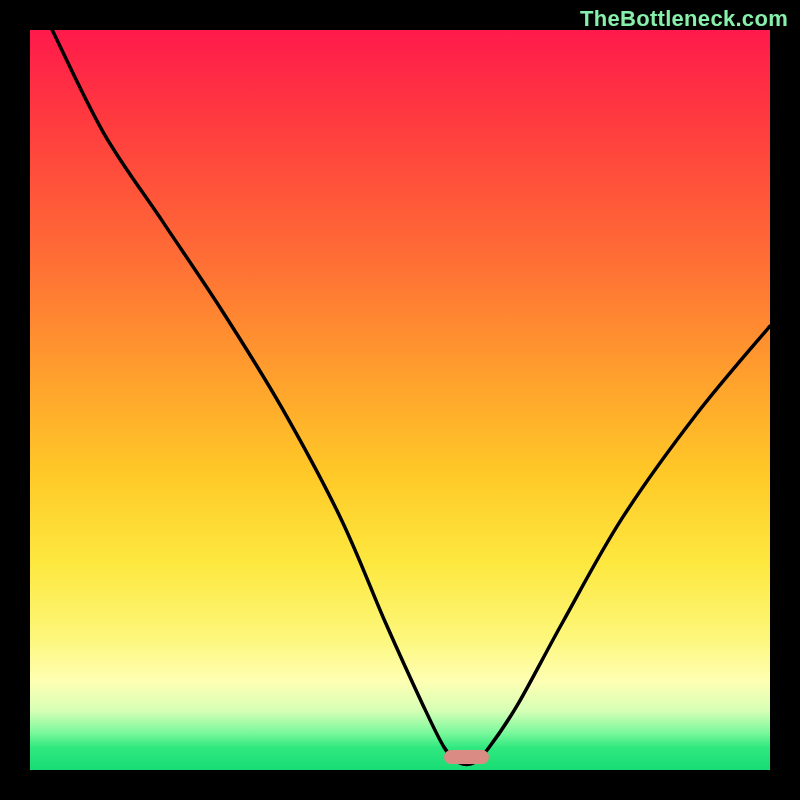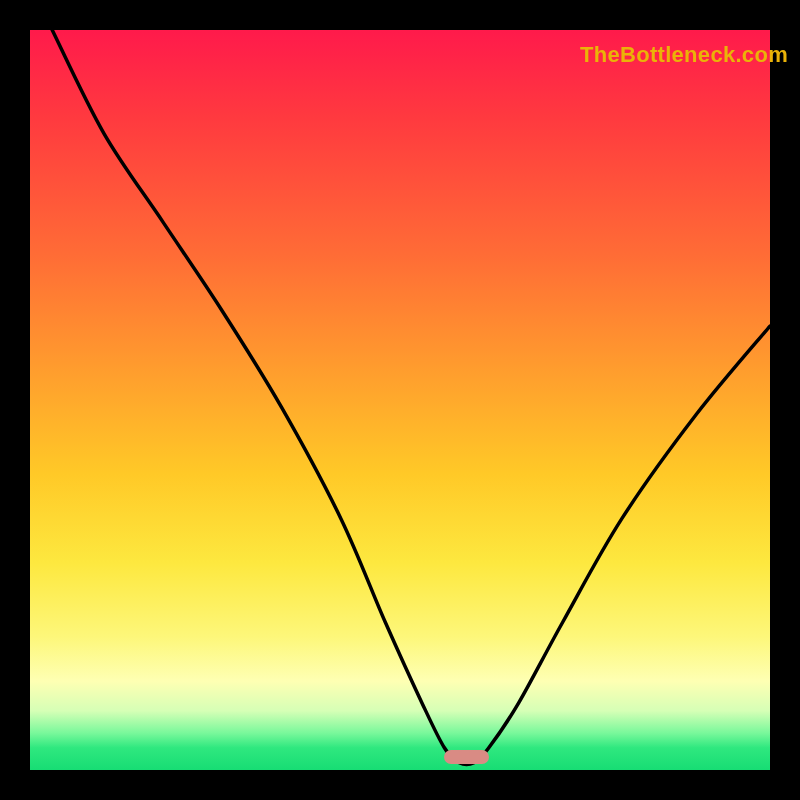--- a/index.html
+++ b/index.html
@@ -14,26 +14,25 @@
   .frame {
     position: relative;
     width: 800px;
     height: 800px;
     background: #000;
   }
   .watermark {
     position: absolute;
     top: 6px;
     right: 12px;
-    color: #eab308;
+    color: #86efac;
     font-size: 22px;
     font-weight: 600;
     letter-spacing: 0.3px;
     z-index: 20;
-    margin-top: 36px;
   }
   .plot-area {
     position: absolute;
     left: 30px;
     top: 30px;
     width: 740px;
     height: 740px;
     overflow: hidden;
   }
   .gradient {

